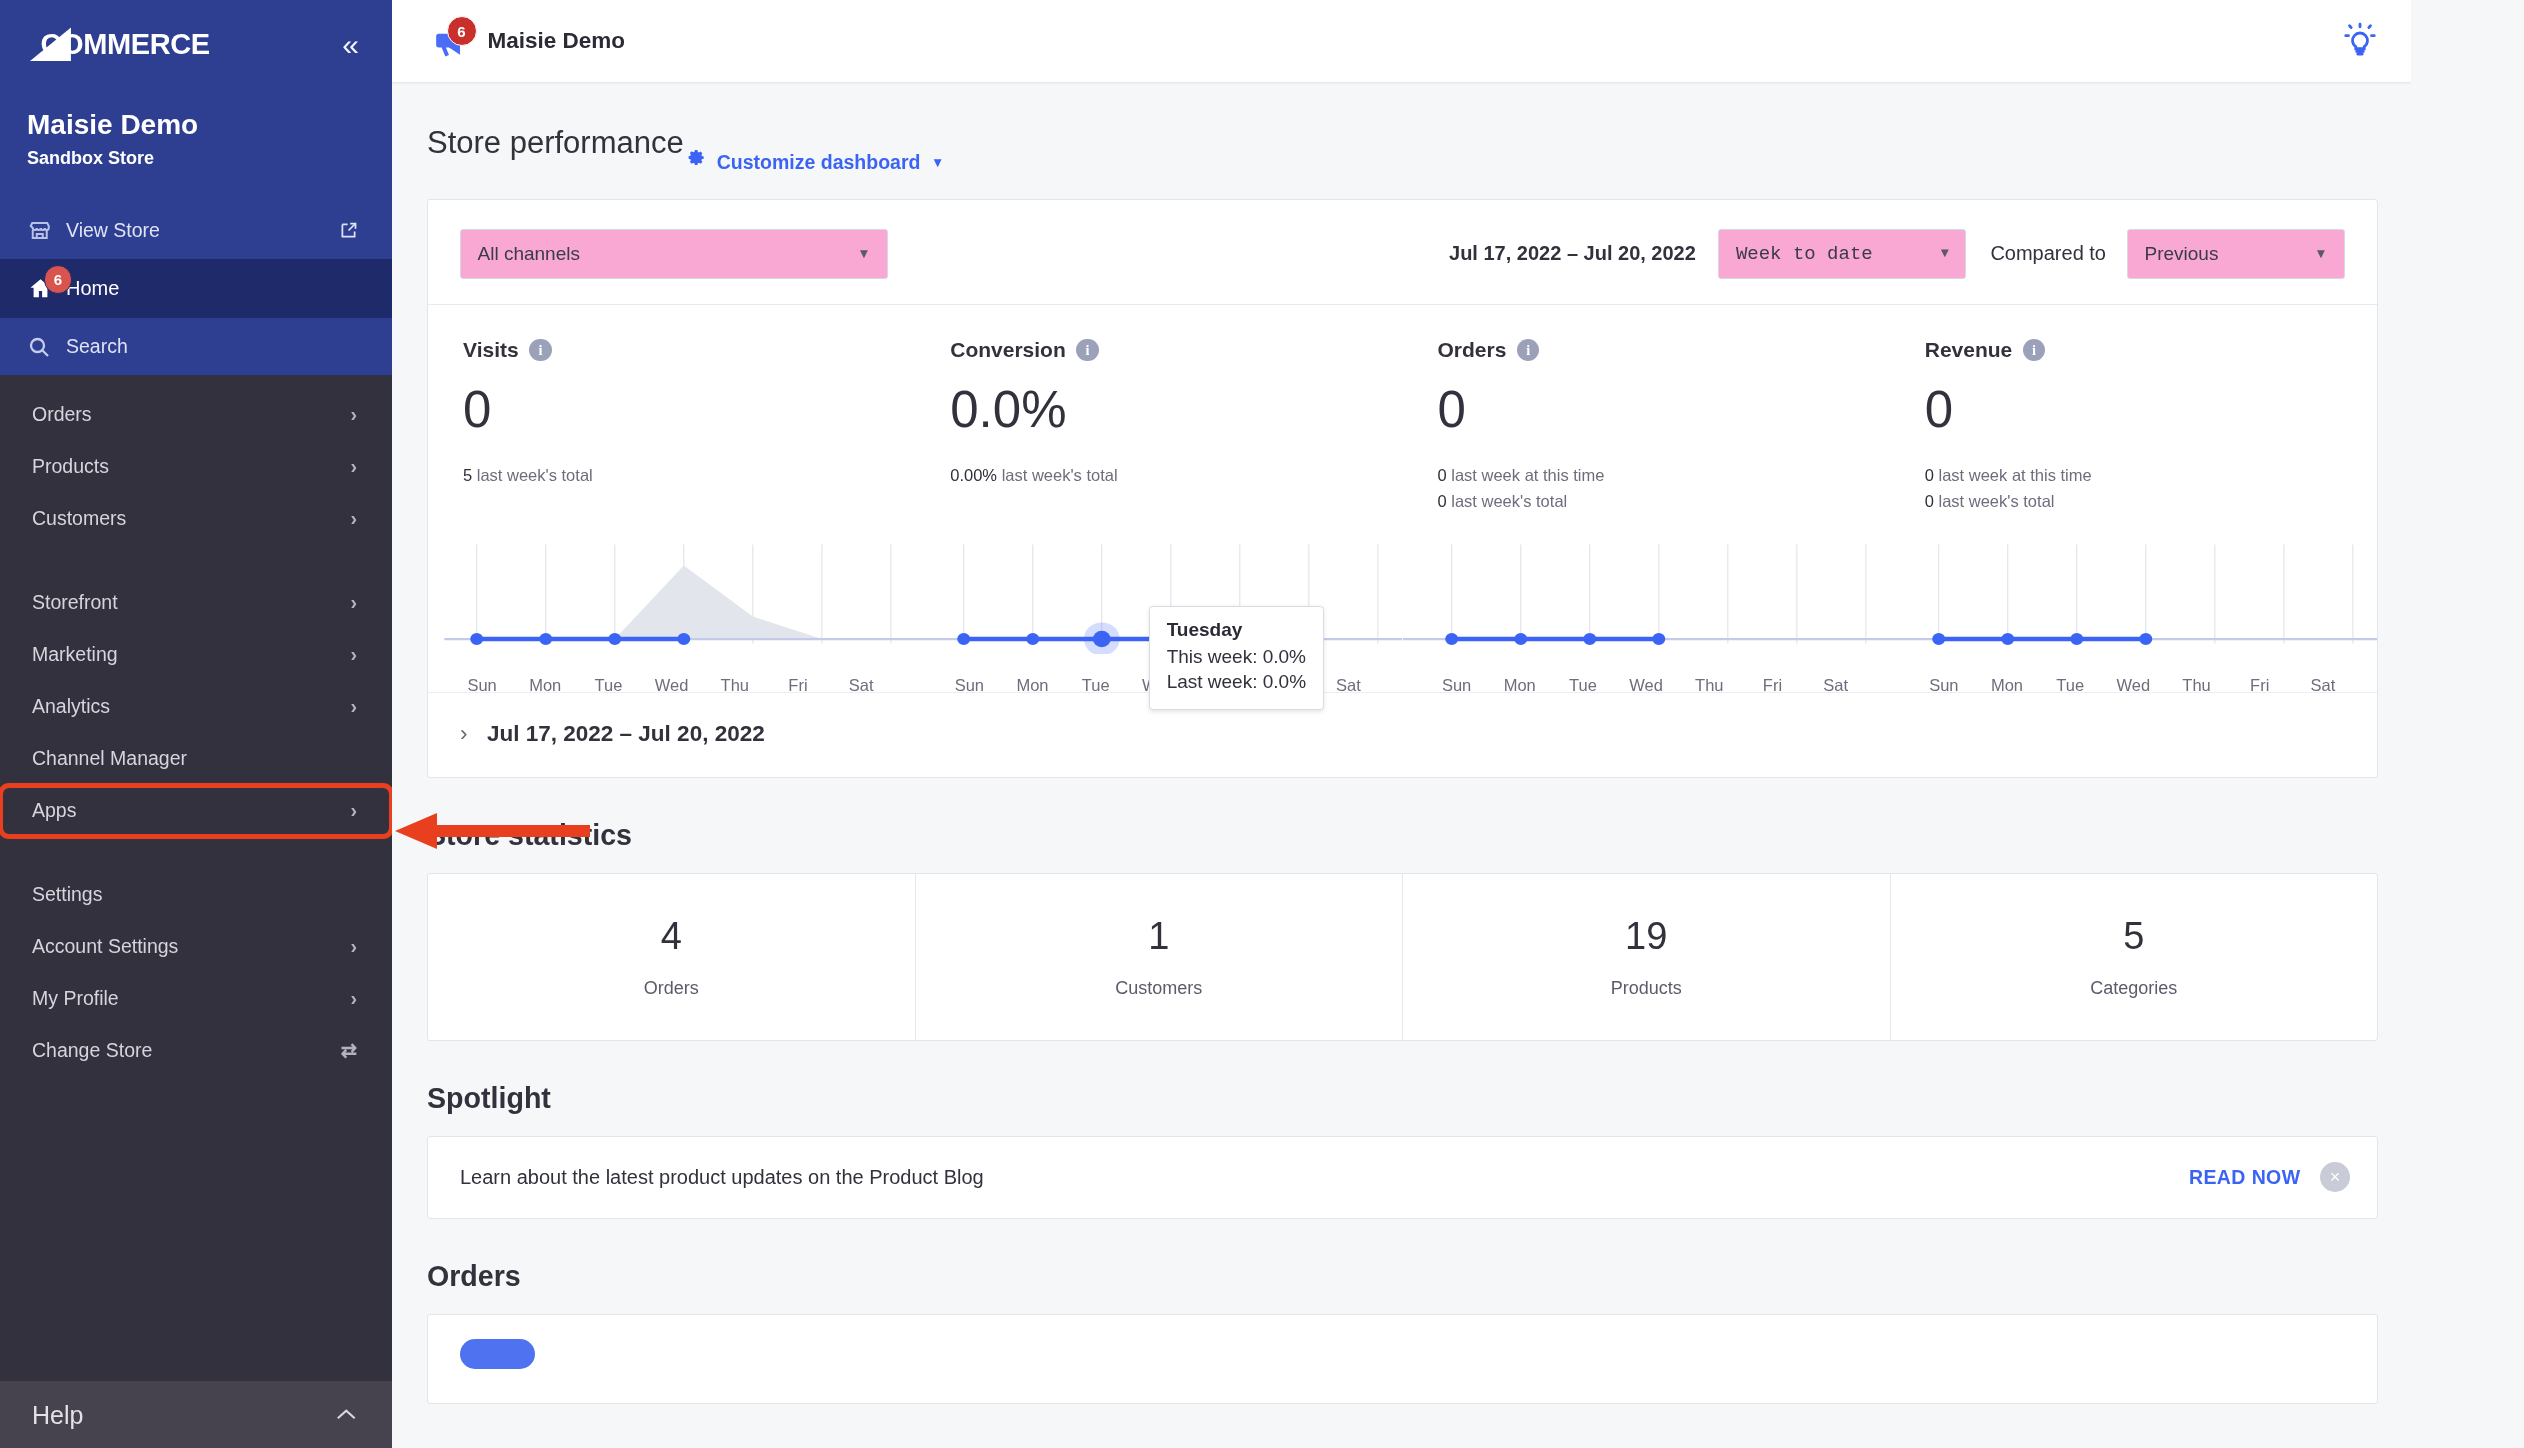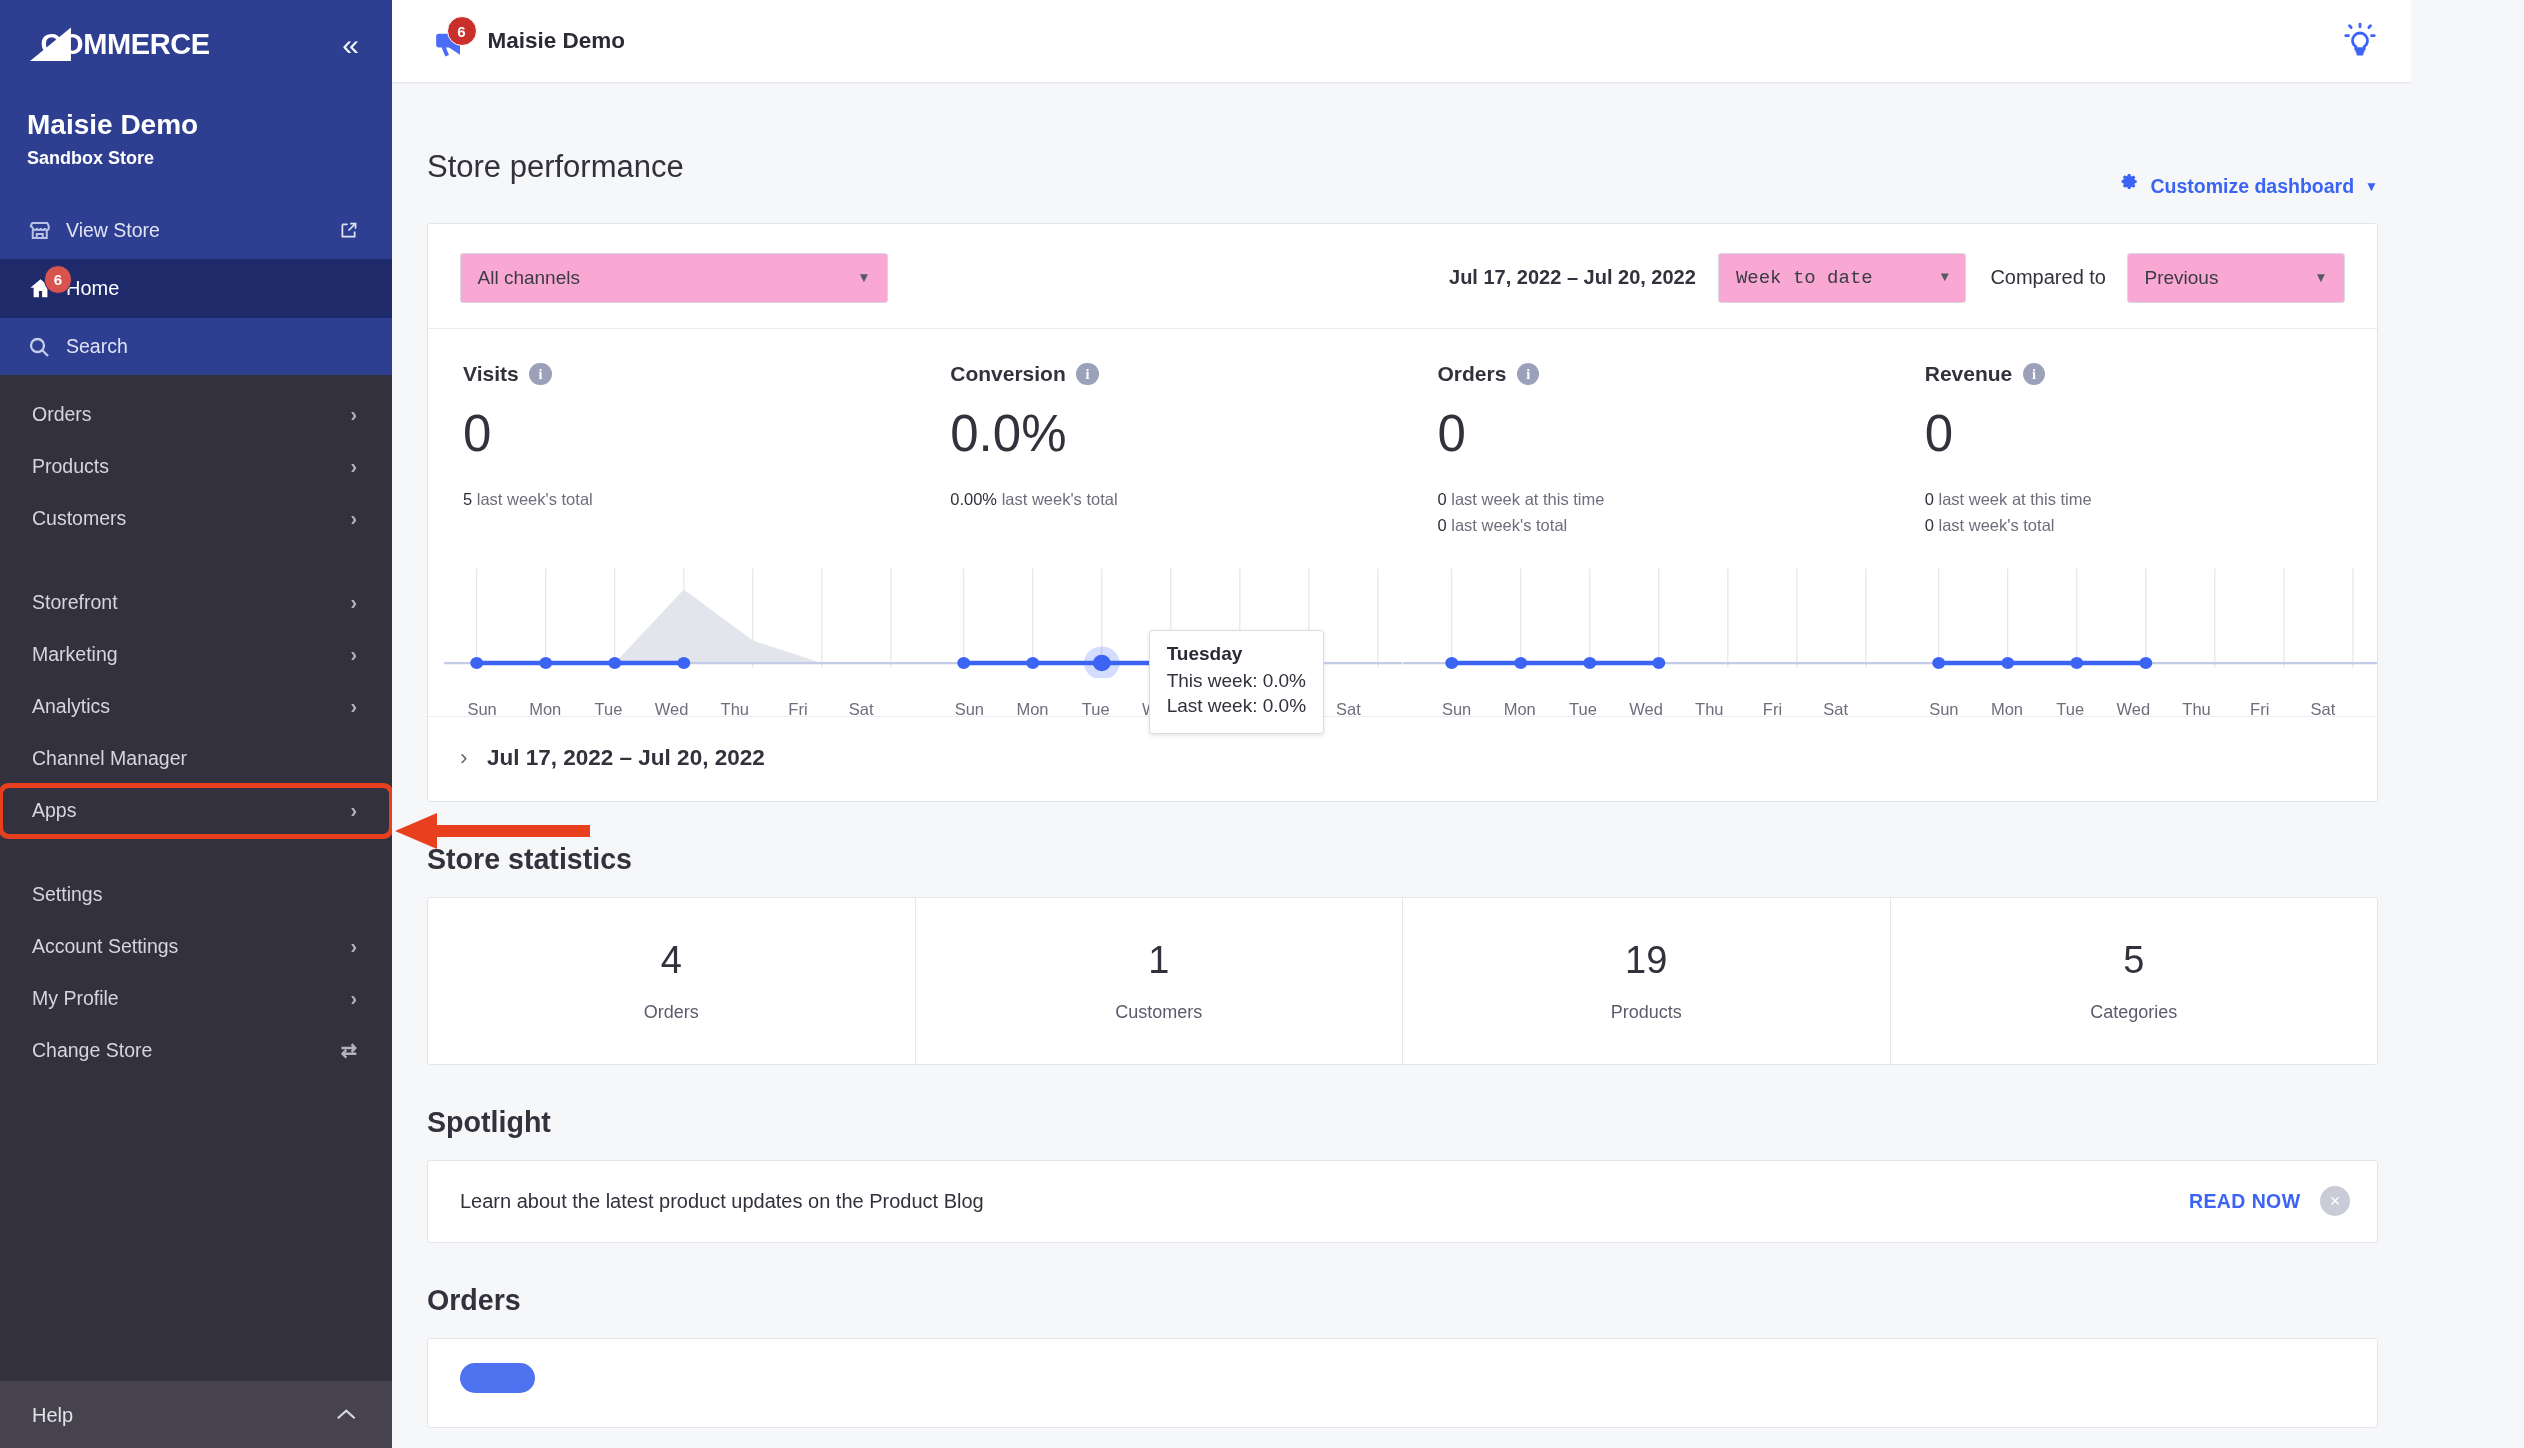--- a/index.html
+++ b/index.html
@@ -74,21 +74,21 @@
   .sb-gap { height: 32px; }
   .sb-item.highlighted {
     outline: 5.3px solid #e8401f; border-radius: 9px;
     outline-offset: -3px;
   }
   .sb-help {
     height: 68px; background: #46434f;
     display: flex; align-items: center; justify-content: space-between;
     padding: 0 35px 0 32px; cursor: pointer;
   }
-  .sb-help .lbl { color: #e3e2e7; font-size: 20px; }
+  .sb-help .lbl { color: #e3e2e7; font-size: 25px; }
   .sb-help .chev { color: #dad9df; font-size: 19.5px; }
 
   
   .arrow-annot {
     position: absolute; left: 395px; top: 810px;
     width: 195px; height: 42px; z-index: 50; pointer-events: none;
   }
 
   
   .main { flex: 1; height: 1449px; overflow: hidden; background: #f6f7f9; position: relative; }
@@ -105,23 +105,22 @@
     font-weight: 700; display: flex; align-items: center; justify-content: center;
     border: 1.5px solid #fff;
   }
   .topbar-title { font-size: 22.5px; font-weight: 700; color: #2b2a35; }
   .topbar-spacer { flex: 1; }
   .bulb { color: #3c64f4; cursor: pointer; }
 
   .content { padding: 0 33px 0 35px; }
 
   .sect-head {
-    display: flex; align-items: flex-start; justify-content: space-between;
+    display: flex; align-items: flex-start; 
     padding: 42px 0 22.5px 0;
-    margin-top: 24px;
   }
   .sect-title { font-size: 31px; color: #32313c; font-weight: 400; }
   .customize {
     display: flex; align-items: center; gap: 10.5px;
     color: #3c64f4; font-size: 19.5px; font-weight: 700; cursor: pointer;
     margin-top: 24px;
   }
   .customize .caret { font-size: 13.5px; }
 
   .perf-card { background: #fff; border: 0.8px solid #e3e5ea; border-radius: 3px; }

